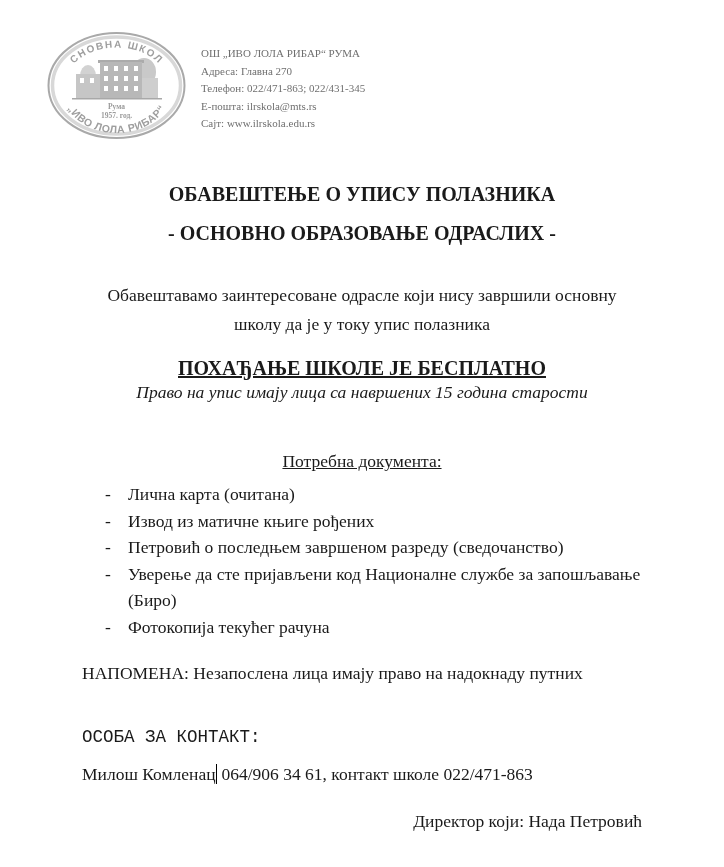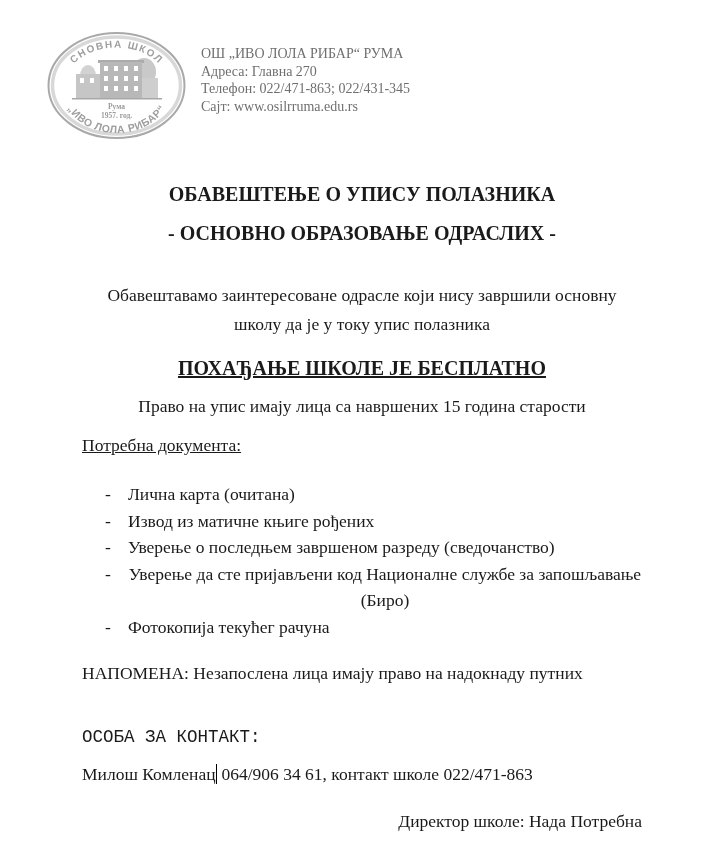--- a/index.html
+++ b/index.html
@@ -8,36 +8,36 @@
     width:724px; height:867px;
     background:#ffffff;
     font-family:"Liberation Serif", serif;
     color:#1a1a1a;
     overflow:hidden;
   }
   
   .logo-svg { position:absolute; left:44px; top:30px; }
   .school-info {
     position:absolute; left:201px; top:45px;
-    color:#6f6f6f; font-size:14px; line-height:17.5px;
+    color:#6f6f6f; font-size:11px; line-height:17.5px;
     white-space:nowrap;
   }
   
   .sec { position:absolute; left:82px; width:560px; font-size:17.5px; }
 
   .title1 { top:183px; font-size:20px; font-weight:bold; text-align:center; }
   .title2 { top:222px; font-size:20px; font-weight:bold; text-align:center; }
   .intro  { top:281px; line-height:29px; text-align:center; }
   .free-heading { top:357px; font-size:20px; font-weight:bold; text-align:center; text-decoration:underline; }
-  .eligibility  { top:396px; text-align:center; }
-  .docs-heading { top:435px; text-decoration:underline; }
+  .eligibility  { top:382px; text-align:center;font-style:italic; }
+  .docs-heading { top:451px; text-decoration:underline;text-align:center; }
   .doc-list { top:481px; line-height:26.5px; }
   .doc-item { display:flex; padding-left:23px; }
   .doc-item .dash { flex:none; width:23px; }
-  .doc-item .doc-text { max-width:516px;text-align:center; }
+  .doc-item .doc-text { max-width:516px; }
   .note { top:660px; line-height:27.5px; }
   .contact-heading { top:727px;font-family:Liberation Mono, monospace; }
   .contact-line    { top:740px;margin-top:24px; }
   .caret {
     display:inline-block; width:1.5px; height:20px;
     background:#000; vertical-align:-4px;
   }
   .signature { top:811px; text-align:right; }
 </style>
 </head>
@@ -83,21 +83,22 @@
       <textPath href="#arcBottom" startOffset="50%" text-anchor="middle">„ИВО ЛОЛА РИБАР“</textPath>
     </text>
     <text x="72.5" y="79" text-anchor="middle" font-size="7.5" font-weight="bold" fill="#9b9b9b">Рума</text>
     <text x="72.5" y="87.5" text-anchor="middle" font-size="7.5" font-weight="bold" fill="#9b9b9b">1957. год.</text>
   </svg>
 
   <div class="school-info">
     <div>ОШ „ИВО ЛОЛА РИБАР“ РУМА</div>
     <div>Адреса: Главна 270</div>
     <div>Телефон: 022/471-863; 022/431-345</div>
-    <div>Сајт: www.osilrruma.edu.rs</div>
+    <div>Е-пошта: ilrskola@mts.rs</div>
+    <div>Сајт: www.ilrskola.edu.rs</div>
   </div>
 
   <div class="sec title2">- ОСНОВНО ОБРАЗОВАЊЕ ОДРАСЛИХ -</div>
   <div class="sec title1">ОБАВЕШТЕЊЕ О УПИСУ ПОЛАЗНИКА</div>
 
   <div class="sec intro">
     <div>Обавештавамо заинтересоване одрасле који нису завршили основну</div>
     <div>школу да је у току упис полазника</div>
   </div>
 
@@ -110,21 +111,21 @@
     <div class="doc-item">
       <span class="dash">-</span>
       <span class="doc-text">Лична карта (очитана)</span>
     </div>
     <div class="doc-item">
       <span class="dash">-</span>
       <span class="doc-text">Извод из матичне књиге рођених</span>
     </div>
     <div class="doc-item">
       <span class="dash">-</span>
-      <span class="doc-text">Уверење о последњем завршеном разреду (сведочанство)</span>
+      <span class="doc-text">Петровић о последњем завршеном разреду (сведочанство)</span>
     </div>
     <div class="doc-item">
       <span class="dash">-</span>
       <span class="doc-text">Уверење да сте пријављени код Националне службе за запошљавање (Биро)</span>
     </div>
     <div class="doc-item">
       <span class="dash">-</span>
       <span class="doc-text">Фотокопија текућег рачуна</span>
     </div>
   </div>
@@ -132,15 +133,15 @@
   <div class="sec note">
     <div>НАПОМЕНА: Незапослена лица имају право на надокнаду путних</div>
   </div>
 
   <div class="sec contact-heading">ОСОБА ЗА КОНТАКТ:</div>
 
   <div class="sec contact-line">
     <span>Милош Комленац</span><span class="caret"></span><span> 064/906 34 61, контакт школе 022/471-863</span>
   </div>
 
-  <div class="sec signature">Директор школе: Нада Потребна</div>
+  <div class="sec signature">Директор који: Нада Петровић</div>
 
 </div>
 
 </body></html>

